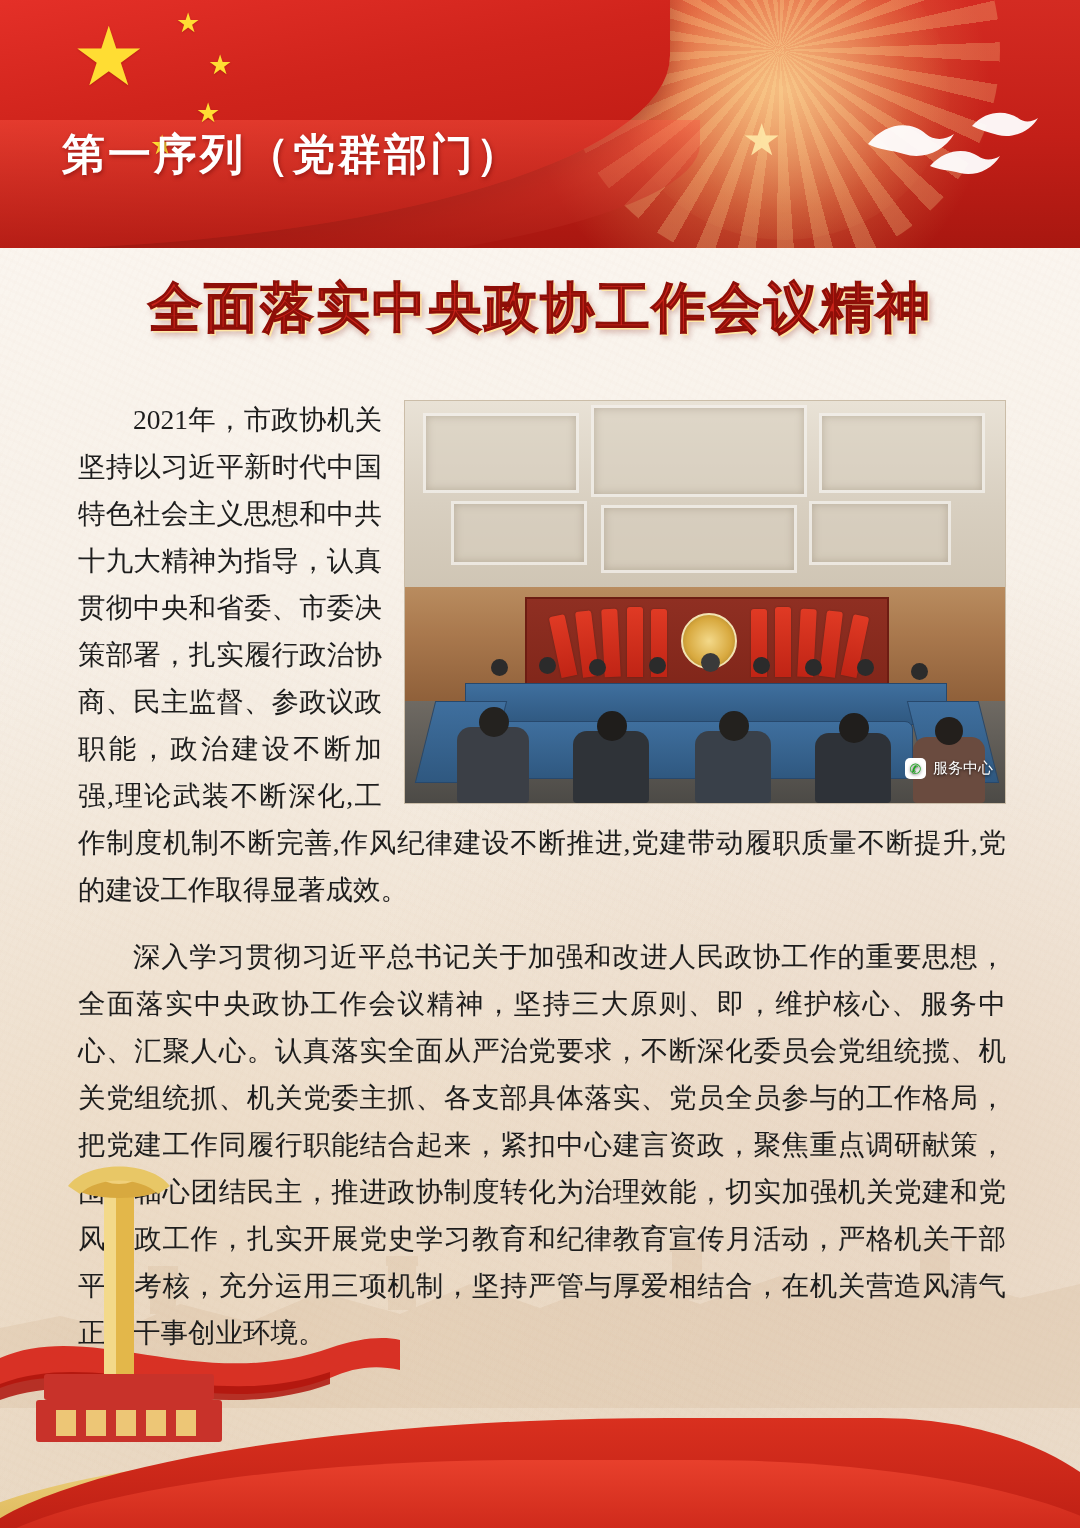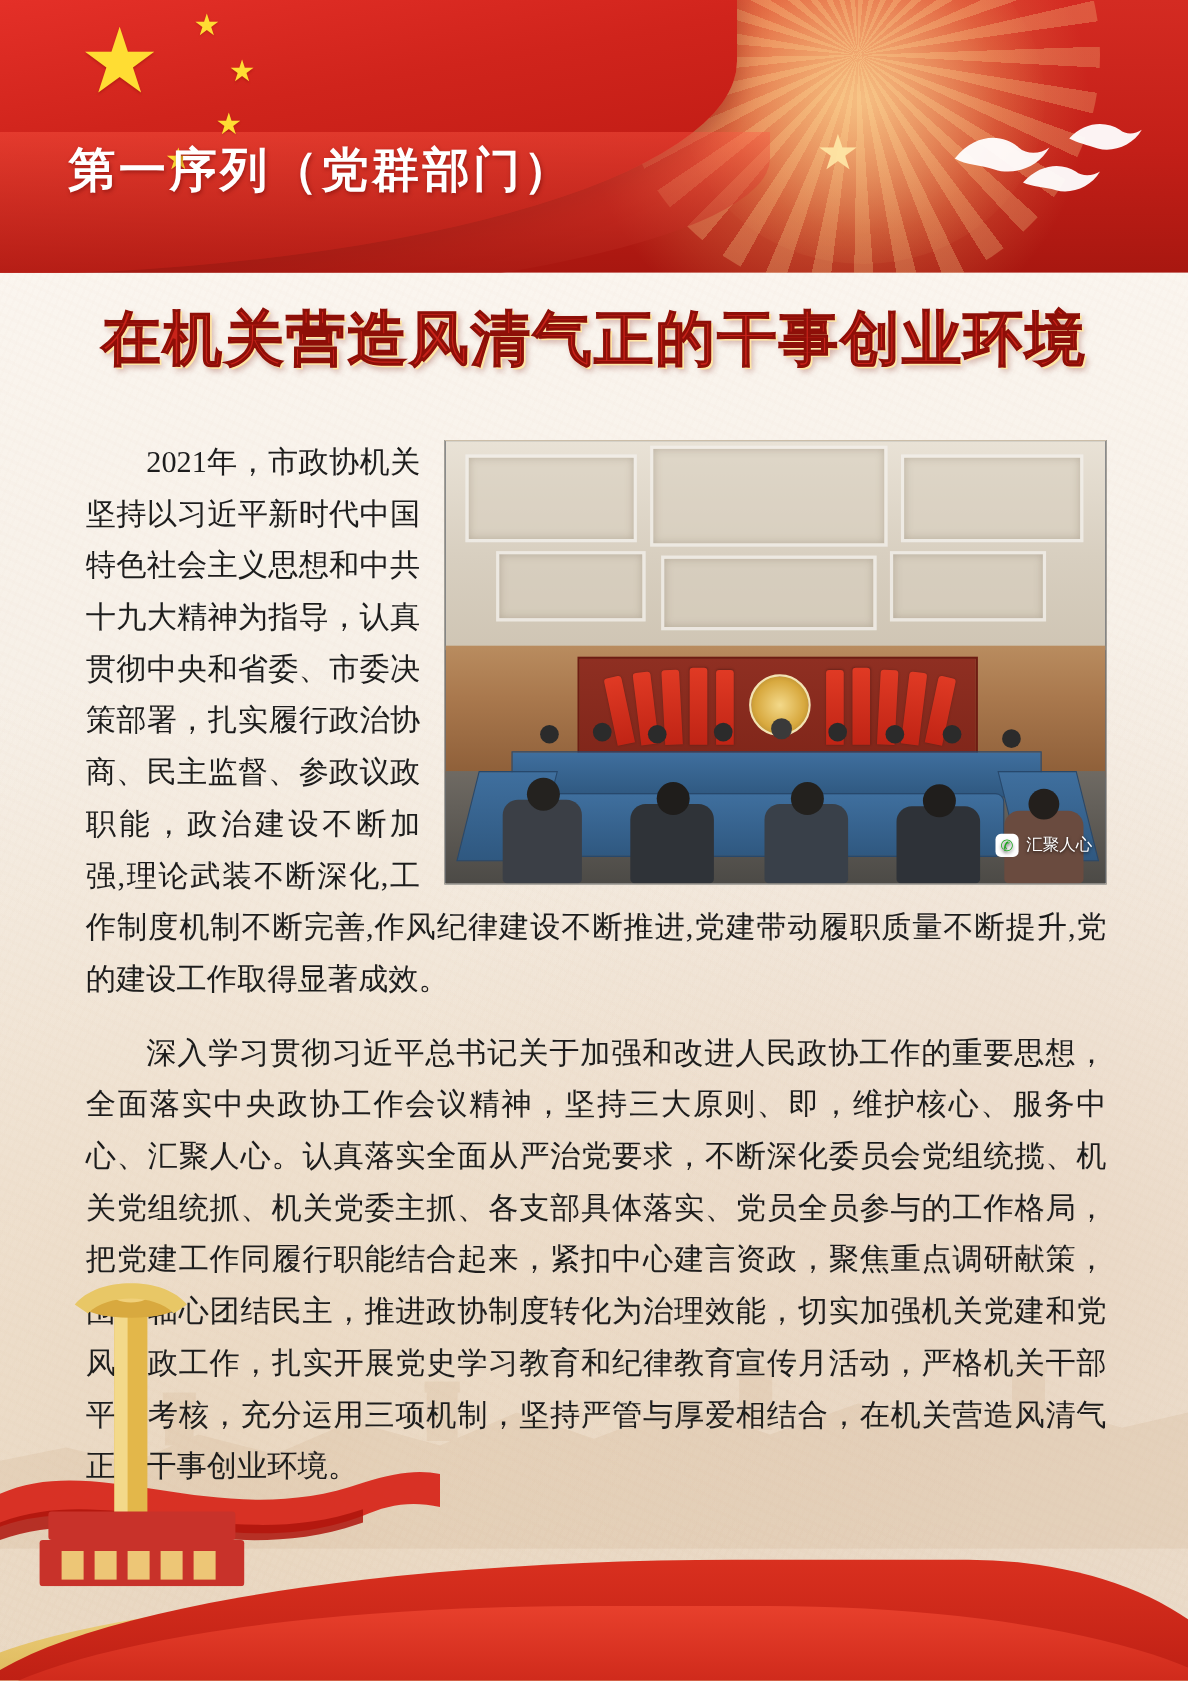--- a/index.html
+++ b/index.html
@@ -326,21 +326,21 @@
 
     <svg class="doves" viewBox="0 0 180 80">
       <g fill="#ffffff" opacity="0.95">
         <path d="M8 40 C 28 16, 52 18, 66 30 C 74 37, 86 36, 94 30 C 84 48, 62 56, 44 50 C 32 46, 18 46, 8 40 Z"></path>
         <path d="M70 62 C 86 44, 106 44, 118 52 C 124 57, 134 56, 140 52 C 132 66, 114 73, 100 69 C 90 66, 78 66, 70 62 Z"></path>
         <path d="M112 22 C 126 6, 146 6, 158 14 C 164 19, 172 18, 178 14 C 170 28, 152 35, 138 31 C 128 28, 120 26, 112 22 Z"></path>
       </g>
     </svg>
   </div>
 
-  <div class="title">在机关营造风清气正的干事创业环境</div>
+  <div class="title">全面落实中央政协工作会议精神</div>
 
   <div class="body-area clearfix">
 
     <div class="photo-wrap">
       <div class="ph-ceiling"></div>
       <div class="ph-coffer" style="left:18px;top:12px;width:150px;height:74px;"></div>
       <div class="ph-coffer" style="left:186px;top:4px;width:210px;height:86px;"></div>
       <div class="ph-coffer" style="left:414px;top:12px;width:160px;height:74px;"></div>
       <div class="ph-coffer" style="left:46px;top:100px;width:130px;height:58px;"></div>
       <div class="ph-coffer" style="left:196px;top:104px;width:190px;height:62px;"></div>
@@ -385,21 +385,21 @@
       <div class="ph-head" style="left:192px;top:310px;width:30px;height:30px;background:#1f1d1b;"></div>
       <div class="ph-person" style="left:290px;top:330px;width:76px;height:72px;background:#394049;"></div>
       <div class="ph-head" style="left:314px;top:310px;width:30px;height:30px;background:#23211e;"></div>
       <div class="ph-person" style="left:410px;top:332px;width:76px;height:70px;background:#2e3238;"></div>
       <div class="ph-head" style="left:434px;top:312px;width:30px;height:30px;background:#201e1c;"></div>
       <div class="ph-person" style="left:508px;top:336px;width:72px;height:66px;background:#6a4b3f;"></div>
       <div class="ph-head" style="left:530px;top:316px;width:28px;height:28px;background:#231f1c;"></div>
 
       <div class="wm">
         <span class="wm-badge">✆</span>
-        <span>汇聚人心</span>
+        <span>服务中心</span>
       </div>
     </div>
 
     <p class="para indent">2021年，市政协机关坚持以习近平新时代中国特色社会主义思想和中共十九大精神为指导，认真贯彻中央和省委、市委决策部署，扎实履行政治协商、民主监督、参政议政职能，政治建设不断加强,理论武装不断深化,工作制度机制不断完善,作风纪律建设不断推进,党建带动履职质量不断提升,党的建设工作取得显著成效。</p>
     <p class="para indent">深入学习贯彻习近平总书记关于加强和改进人民政协工作的重要思想，全面落实中央政协工作会议精神，坚持三大原则、即，维护核心、服务中心、汇聚人心。认真落实全面从严治党要求，不断深化委员会党组统揽、机关党组统抓、机关党委主抓、各支部具体落实、党员全员参与的工作格局，把党建工作同履行职能结合起来，紧扣中心建言资政，聚焦重点调研献策，围绕轴心团结民主，推进政协制度转化为治理效能，切实加强机关党建和党风廉政工作，扎实开展党史学习教育和纪律教育宣传月活动，严格机关干部平时考核，充分运用三项机制，坚持严管与厚爱相结合，在机关营造风清气正的干事创业环境。</p>
   </div>
 
   <svg class="ribbon" viewBox="0 0 400 120">
     <path d="M0 70 C 90 30, 200 106, 330 60 C 360 50, 382 48, 400 52 L400 82 C 374 76, 352 80, 330 90 C 210 136, 96 64, 0 100 Z" fill="#d7281c" opacity="0.95"></path>
     <path d="M0 96 C 100 58, 206 126, 330 84 L330 96 C 208 140, 100 76, 0 112 Z" fill="#ae140c" opacity="0.85"></path>

